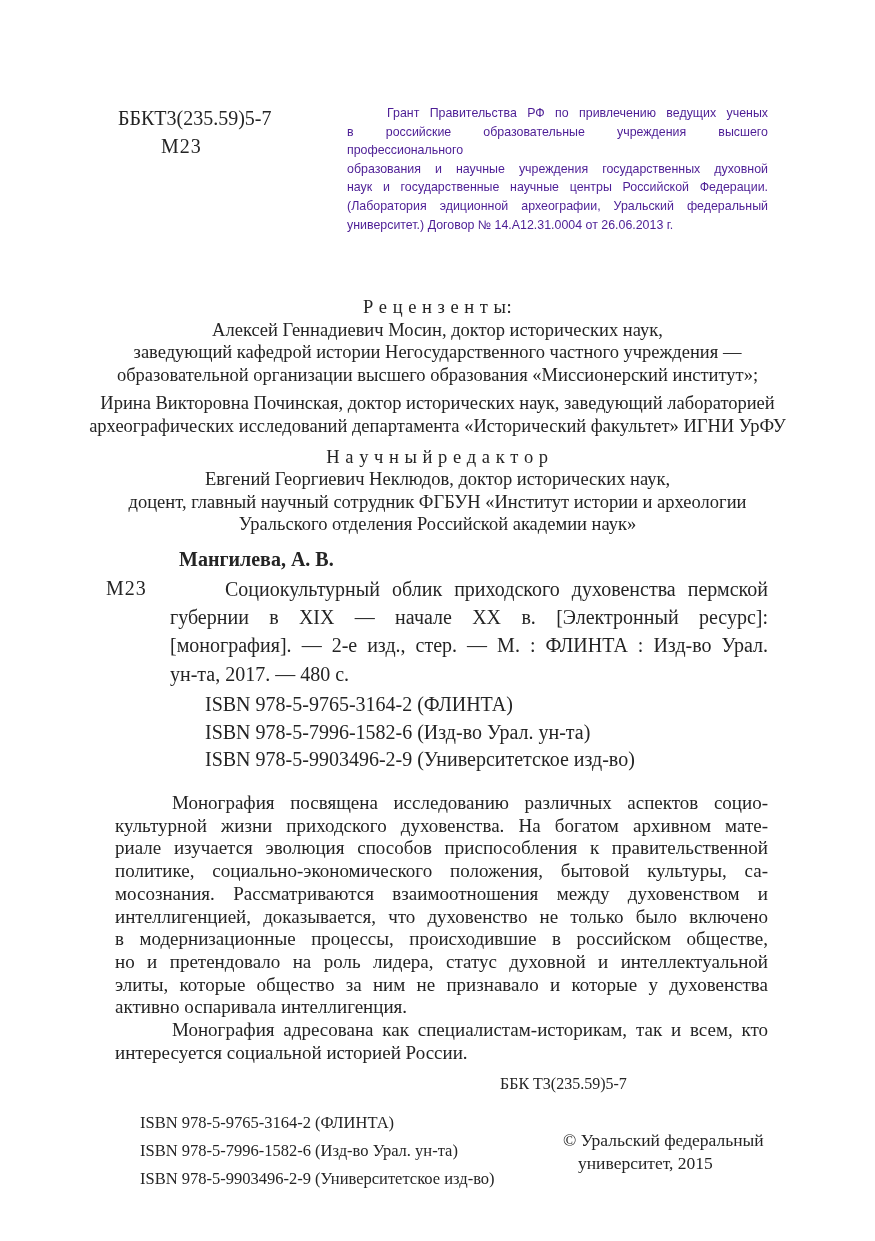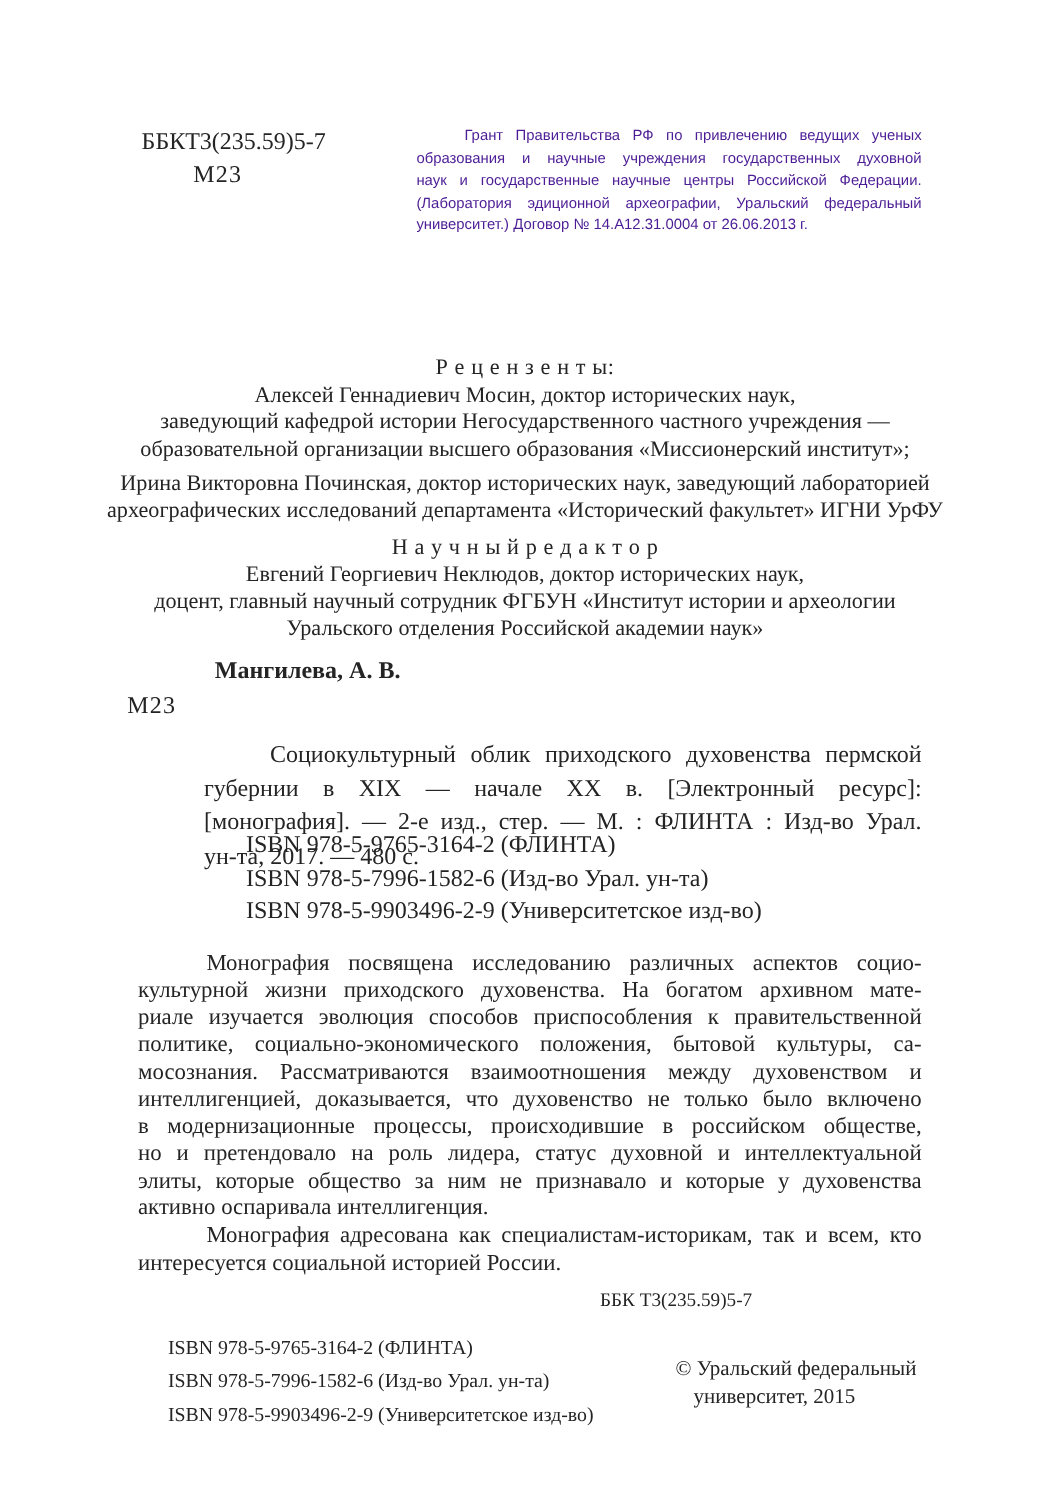--- a/index.html
+++ b/index.html
@@ -36,21 +36,21 @@
   }
   .people .gap1{margin-top:6px;}
   .people .gap2{margin-top:8px;}
   .people .sp{letter-spacing:0.5px;}
   .iname{}
 
   
   .card-author{position:absolute;left:152px;top:546px;font-size:20px;font-weight:bold;line-height:26px;margin-left:27px;}
   .card-sign{position:absolute;left:106px;top:577px;font-size:20px;letter-spacing:1px;}
   .card-desc{position:absolute;left:170px;top:575px;width:598px;font-size:20px;line-height:28.2px;}
-  .card-desc .ind{padding-left:55px;margin-top:40px;}
+  .card-desc .ind{padding-left:55px;}
   .card-isbns{position:absolute;left:205px;top:691px;font-size:20px;line-height:27.7px;}
 
   
   .annot{position:absolute;left:115px;top:792px;width:653px;font-size:19px;line-height:22.7px;}
   .annot .ind{padding-left:57px;}
 
   
   .bbk-bottom{position:absolute;left:500px;top:1075px;width:268px;font-size:16px;text-align:left;}
 
   
@@ -66,20 +66,21 @@
   <div class="bbk-top">
     <div class="row1">
       <span>ББК</span>
       <span>Т3(235.59)5-7</span>
     </div>
     <div class="row2">М23</div>
   </div>
 
   <div class="grant">
     <div class="jline ind">Грант Правительства РФ по привлечению ведущих ученых</div>
+    <div class="jline">в российские образовательные учреждения высшего профессионального</div>
     <div class="jline">образования и научные учреждения государственных духовной</div>
     <div class="jline">наук и государственные научные центры Российской Федерации.</div>
     <div class="jline">(Лаборатория эдиционной археографии, Уральский федеральный</div>
     <div class="plain">университет.) Договор № 14.А12.31.0004 от 26.06.2013 г.</div>
   </div>
 
   <div class="people">
     <div class="sp">Р е ц е н з е н т ы:</div>
     <div><span class="iname">Алексей Геннадиевич Мосин</span><span>, доктор исторических наук,</span></div>
     <div>заведующий кафедрой истории Негосударственного частного учреждения —</div>

